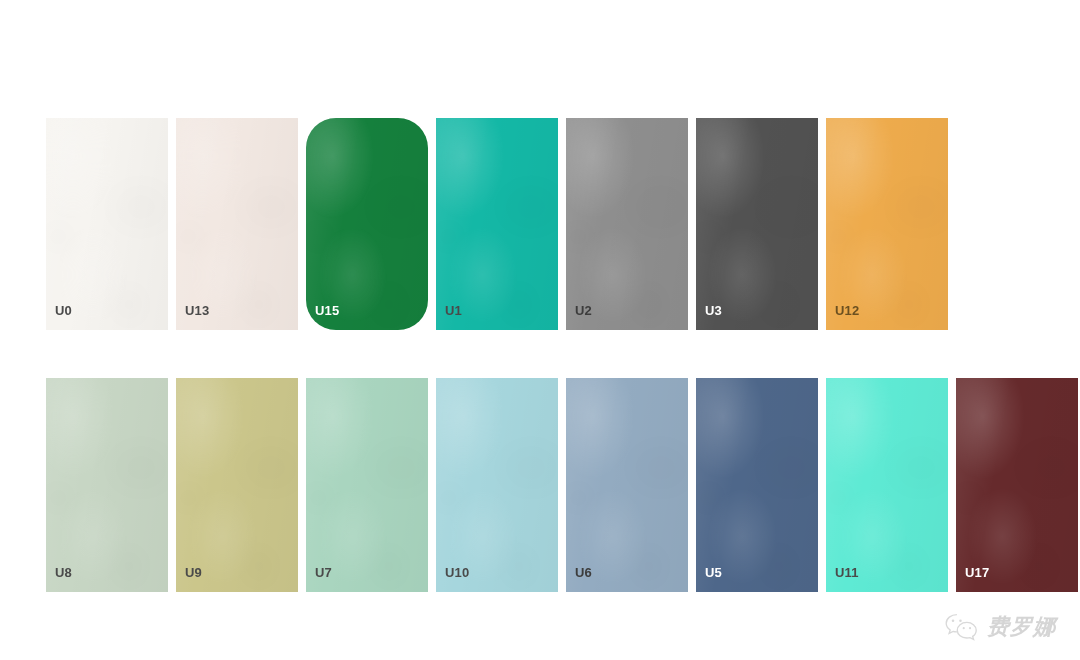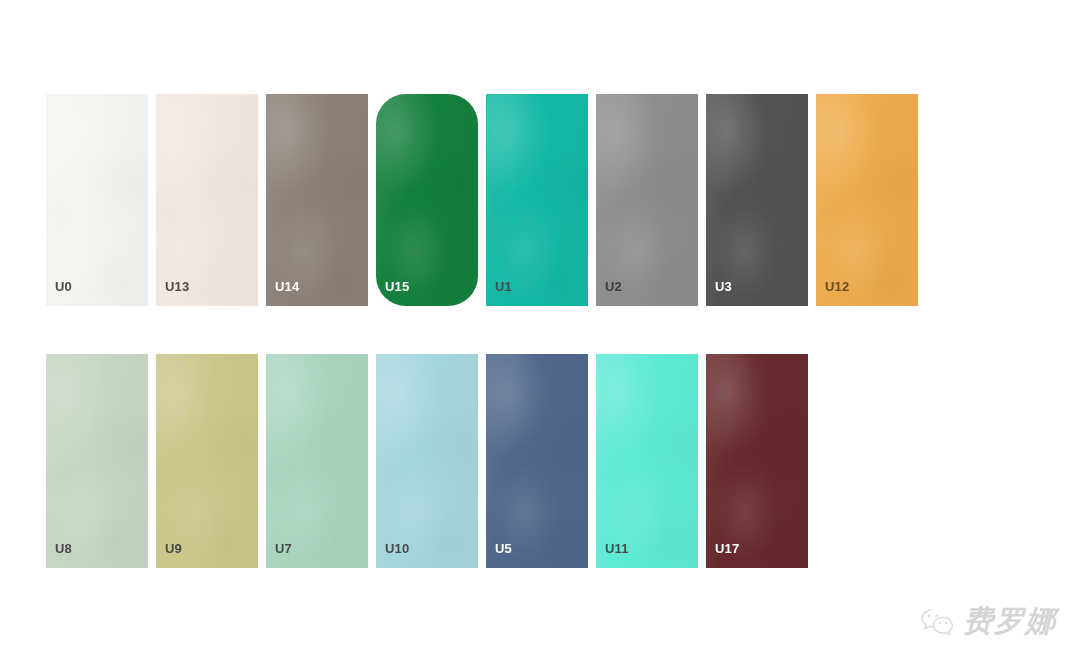--- a/index.html
+++ b/index.html
@@ -27,25 +27,26 @@
     position: absolute;
     left: 46px;
     display: flex;
     gap: 8px;
   }
   #row-1 { top: 94px; }
   #row-2 { top: 354px; }
 
   .swatch {
     position: relative;
-    width: 102px;
+    width: 122px;
     height: 212px;
     box-sizing: border-box;
     overflow: hidden;
     flex: 0 0 auto;
+    margin-top: 24px;
   }
   #row-2 .swatch { height: 214px; }
 
   
   .swatch .texture {
     position: absolute;
     inset: 0;
     pointer-events: none;
     opacity: .30;
     background-image:
@@ -84,21 +85,21 @@
     gap: 9px;
     opacity: .92;
   }
   #watermark .wm-icon {
     width: 34px;
     height: 30px;
     display: block;
     flex: 0 0 auto;
   }
   #watermark .wm-text {
-    font-size: 30px;
+    font-size: 22px;
     font-weight: bold;
     color: #d2d2d2;
     font-style: italic;
     letter-spacing: 1px;
     font-family: "DejaVu Sans", "Liberation Sans", sans-serif;
   }
 </style>
 </head>
 <body>
 
@@ -108,25 +109,20 @@
       <div class="swatch" style="background: rgb(246, 244, 240);">
         <span class="texture"></span>
         <span class="sheen"></span>
         <span class="swatch-label" style="color: rgb(74, 74, 74);">U0</span>
       </div>
       <div class="swatch" style="background: rgb(242, 232, 226);">
         <span class="texture"></span>
         <span class="sheen"></span>
         <span class="swatch-label" style="color: rgb(74, 74, 74);">U13</span>
       </div>
-      <div class="swatch" style="background: rgb(139, 129, 120);">
-        <span class="texture"></span>
-        <span class="sheen"></span>
-        <span class="swatch-label" style="color: rgb(255, 255, 255);">U14</span>
-      </div>
       <div class="swatch" style="background: #15803d; border-radius: 30px;">
         <span class="texture"></span>
         <span class="sheen"></span>
         <span class="swatch-label" style="color: rgb(255, 255, 255);">U15</span>
       </div>
       <div class="swatch" style="background: #14b8a6; text-decoration: underline;">
         <span class="texture"></span>
         <span class="sheen"></span>
         <span class="swatch-label" style="color: rgb(74, 74, 74);">U1</span>
       </div>
@@ -159,20 +155,25 @@
       </div>
       <div class="swatch" style="background: rgb(169, 213, 191); padding-left: 40px;">
         <span class="texture"></span>
         <span class="sheen"></span>
         <span class="swatch-label" style="color: rgb(74, 74, 74);">U7</span>
       </div>
       <div class="swatch" style="background: rgb(166, 214, 221);">
         <span class="texture"></span>
         <span class="sheen"></span>
         <span class="swatch-label" style="color: rgb(74, 74, 74);">U10</span>
+      </div>
+      <div class="swatch" style="background: rgb(147, 171, 193);">
+        <span class="texture"></span>
+        <span class="sheen"></span>
+        <span class="swatch-label" style="color: rgb(60, 60, 60);">U6</span>
       </div>
       <div class="swatch" style="background: rgb(78, 103, 138);">
         <span class="texture"></span>
         <span class="sheen"></span>
         <span class="swatch-label" style="color: rgb(255, 255, 255);">U5</span>
       </div>
       <div class="swatch" style="background: #5eead4;">
         <span class="texture"></span>
         <span class="sheen"></span>
         <span class="swatch-label" style="color: rgb(74, 74, 74);">U11</span>

